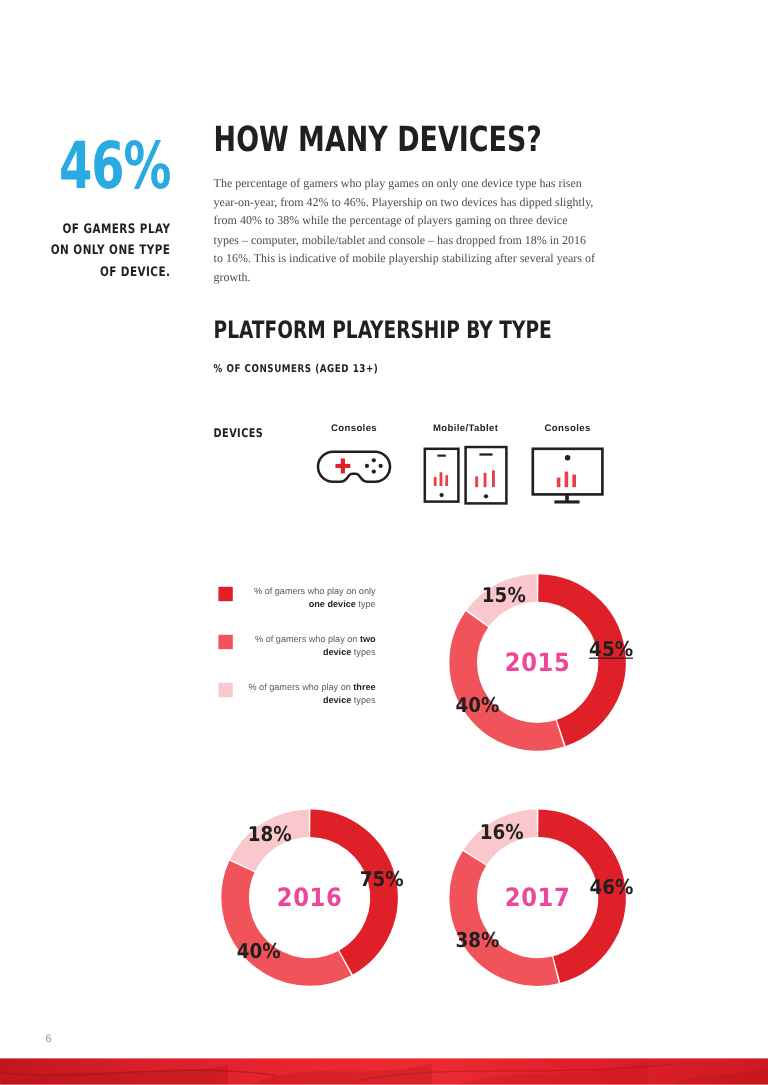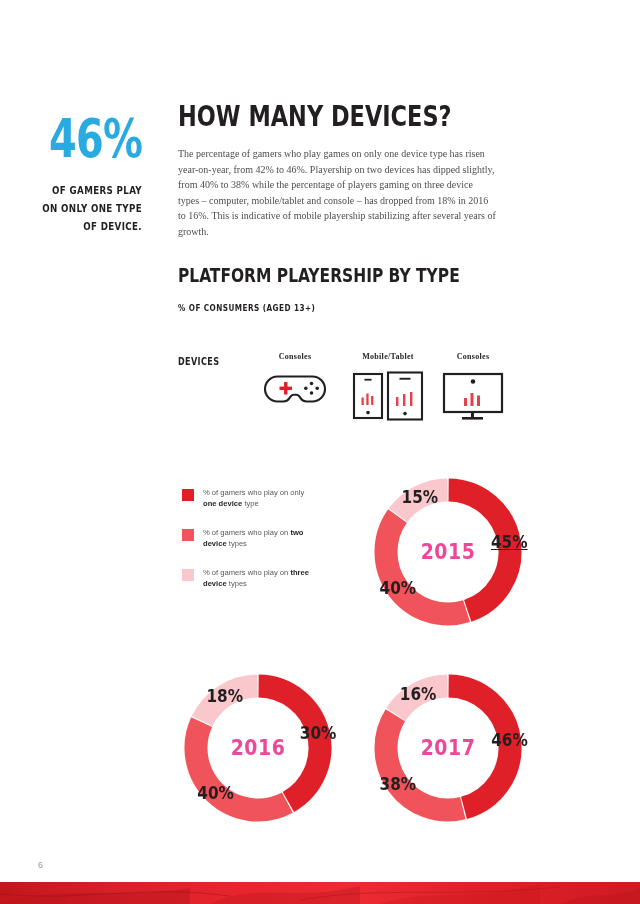--- a/index.html
+++ b/index.html
@@ -88,33 +88,33 @@
   
   .devices-row { position:absolute; left:178px; top:352px; width:330px; height:90px; }
   .devices-label {
     position:absolute; left:0; top:4px;
     font-family:"DejaVu Sans Condensed","Liberation Sans Narrow","Liberation Sans", sans-serif;
     font-weight:bold; font-size:10px; letter-spacing:0.4px; color:#231f20;
     transform:scaleX(0.9); transform-origin:left center;
   }
   .dev-col { position:absolute; top:0; text-align:center; }
   .dev-col .dev-name {
-    font-family:Liberation Serif, serif;
+    font-family:Liberation Sans, sans-serif;
     font-weight:bold; font-size:8px; letter-spacing:0.3px; color:#231f20;
     white-space:nowrap;
     text-align:center;
   }
   .dev-icon { margin-top:10px; display:flex; justify-content:center; align-items:flex-end; }
   #dev-consoles { left:62px; width:110px; }
   #dev-mobile   { left:150px; width:120px; }
   #dev-computer { left:240px; width:110px; }
 
   
   .legend { position:absolute; left:182px; top:488px; width:140px; }
-  .legend-item { display:flex; align-items:flex-start; margin-bottom:19px; }
+  .legend-item { display:flex; align-items:flex-start; margin-bottom:19px;text-align:right; }
   .legend-swatch { width:12px; height:12px; flex:0 0 12px; margin-right:9px; margin-top:1px; }
   .legend-text {
     font-family:"Liberation Sans", sans-serif;
     font-size:7.6px; line-height:10.5px; color:#58595b; width:110px;
   }
   .legend-text b { color:#231f20; font-weight:bold; }
 
   
   .donut { position:absolute; width:160px; height:160px; }
   #donut-2015 { left:368px; top:472px; }
@@ -257,21 +257,21 @@
       <div class="slice-label" style="left: 51.8526px; top: 24.7576px;">15%</div>
     </div>
 
   <div class="donut" id="donut-2016">
     <svg viewBox="0 0 160 160">
         <path d="M 80.5951481346688 18.002856527918965 A 62 62 0 0 1 110.38888393751216 134.0417961677109" fill="none" stroke="#E02028" stroke-width="23"></path>
         <path d="M 109.3458193654603 134.61522576873392 A 62 62 0 0 1 23.649905659688415 54.14140630587224" fill="none" stroke="#F0545A" stroke-width="23"></path>
         <path d="M 24.156709161999544 53.064394040926146 A 62 62 0 0 1 79.40485186533117 18.002856527918965" fill="none" stroke="#FAC8CC" stroke-width="23"></path>
       </svg>
     <div class="donut-year">2016</div>
-  <div class="slice-label" style="left: 140.052px; top: 64.5812px;">30%</div>
+  <div class="slice-label" style="left: 140.052px; top: 64.5812px;">75%</div>
       <div class="slice-label" style="left: 37.5581px; top: 125.196px;">40%</div>
       <div class="slice-label" style="left: 46.7787px; top: 27.6517px;">18%</div>
     </div>
 
   <div class="donut" id="donut-2017">
     <svg viewBox="0 0 160 160">
         <path d="M 80.5951481346688 18.002856527918965 A 62 62 0 0 1 95.9945130762325 139.90138188267636" fill="none" stroke="#E02028" stroke-width="23"></path>
         <path d="M 94.84161215299781 140.19739652759068 A 62 62 0 0 1 27.335184147629683 47.282769505413135" fill="none" stroke="#F0545A" stroke-width="23"></path>
         <path d="M 27.972976782704336 46.27776912559048 A 62 62 0 0 1 79.40485186533117 18.002856527918965" fill="none" stroke="#FAC8CC" stroke-width="23"></path>
       </svg>

